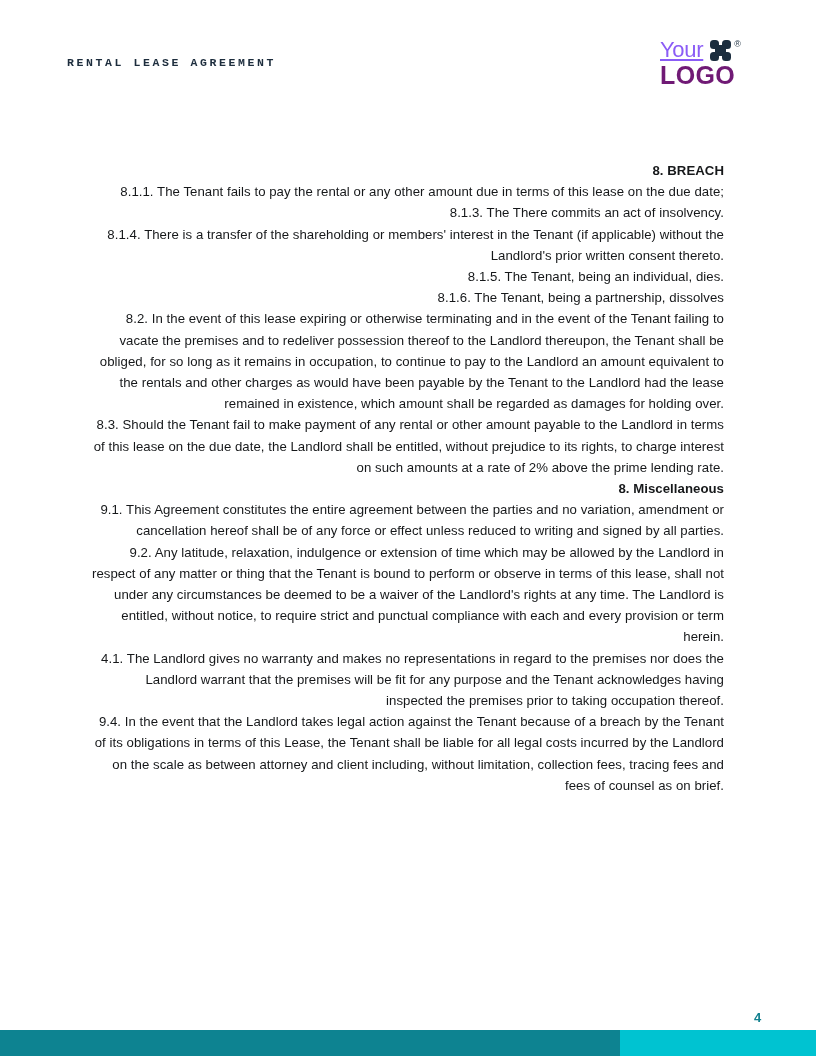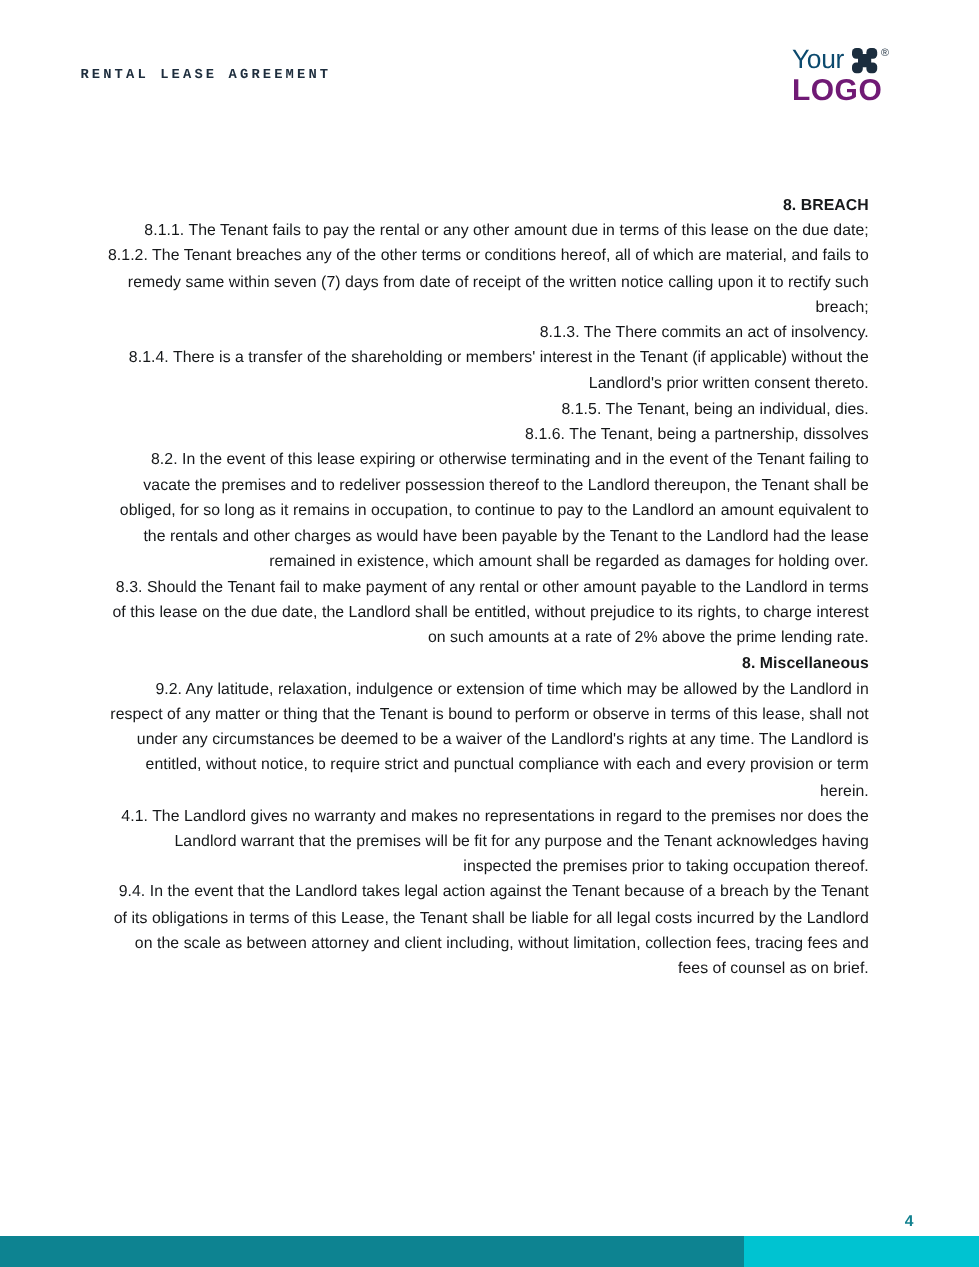--- a/index.html
+++ b/index.html
@@ -153,45 +153,45 @@
 </head>
 <body>
 
 <div class="page">
 
   <div class="header">
     <div class="doc-title">RENTAL LEASE AGREEMENT</div>
 
     <div class="logo">
       <div class="logo-row-top">
-        <span class="logo-your" style="color: #0c4a6e;">Your</span>
+        <span class="logo-your" style="color: #8b5cf6; text-decoration: underline;">Your</span>
         <span class="logo-mark">
           <span class="tl" style="background: rgb(27, 45, 62);"></span>
           <span class="tr" style="background: rgb(27, 45, 62);"></span>
           <span class="bl" style="background: rgb(27, 45, 62);"></span>
           <span class="br" style="background: rgb(27, 45, 62);"></span>
           <span class="ctr" style="background: rgb(27, 45, 62);"></span>
         </span>
         <span class="logo-reg" style="color: rgb(27, 45, 62);">®</span>
       </div>
       <div class="logo-word" style="color: #701a75;">LOGO</div>
     </div>
   </div>
 
   <div class="content" id="content">
       <p class="para heading">8. BREACH</p>
       <p class="para">8.1.1. The Tenant fails to pay the rental or any other amount due in terms of this lease on the due date;</p>
-      <p class="para">8.1.2. The Tenant breaches any of the other terms or conditions hereof, all of which are material, and fails to remedy same within seven (7) days from date of receipt of the written notice calling upon it to rectify such breach;</p>
       <p class="para">8.1.3. The There commits an act of insolvency.</p>
       <p class="para">8.1.4. There is a transfer of the shareholding or members' interest in the Tenant (if applicable) without the Landlord's prior written consent thereto.</p>
       <p class="para">8.1.5. The Tenant, being an individual, dies.</p>
       <p class="para">8.1.6. The Tenant, being a partnership, dissolves</p>
       <p class="para">8.2. In the event of this lease expiring or otherwise terminating and in the event of the Tenant failing to vacate the premises and to redeliver possession thereof to the Landlord thereupon, the Tenant shall be obliged, for so long as it remains in occupation, to continue to pay to the Landlord an amount equivalent to the rentals and other charges as would have been payable by the Tenant to the Landlord had the lease remained in existence, which amount shall be regarded as damages for holding over.</p>
       <p class="para">8.3. Should the Tenant fail to make payment of any rental or other amount payable to the Landlord in terms of this lease on the due date, the Landlord shall be entitled, without prejudice to its rights, to charge interest on such amounts at a rate of 2% above the prime lending rate.</p>
       <p class="para heading">8. Miscellaneous</p>
+      <p class="para">9.1. This Agreement constitutes the entire agreement between the parties and no variation, amendment or cancellation hereof shall be of any force or effect unless reduced to writing and signed by all parties.</p>
       <p class="para">9.2. Any latitude, relaxation, indulgence or extension of time which may be allowed by the Landlord in respect of any matter or thing that the Tenant is bound to perform or observe in terms of this lease, shall not under any circumstances be deemed to be a waiver of the Landlord's rights at any time. The Landlord is entitled, without notice, to require strict and punctual compliance with each and every provision or term herein.</p>
       <p class="para">4.1. The Landlord gives no warranty and makes no representations in regard to the premises nor does the Landlord warrant that the premises will be fit for any purpose and the Tenant acknowledges having inspected the premises prior to taking occupation thereof.</p>
       <p class="para">9.4. In the event that the Landlord takes legal action against the Tenant because of a breach by the Tenant of its obligations in terms of this Lease, the Tenant shall be liable for all legal costs incurred by the Landlord on the scale as between attorney and client including, without limitation, collection fees, tracing fees and fees of counsel as on brief.</p>
     </div>
 
   <div class="page-number" style="color: rgb(18, 129, 143);">4</div>
 
   <div class="footer-bar">
     <div class="seg-dark" style="background: rgb(13, 131, 145);"></div>
     <div class="seg-bright" style="background: rgb(0, 195, 209);"></div>

